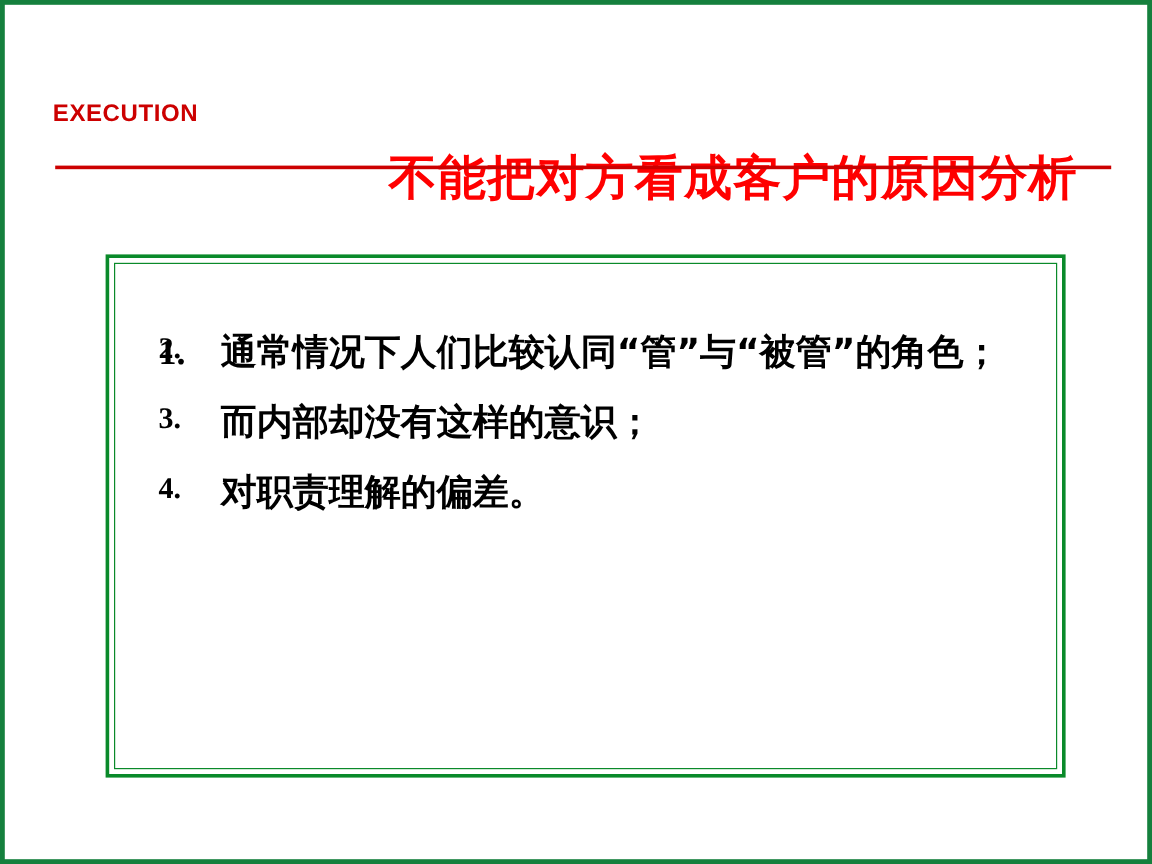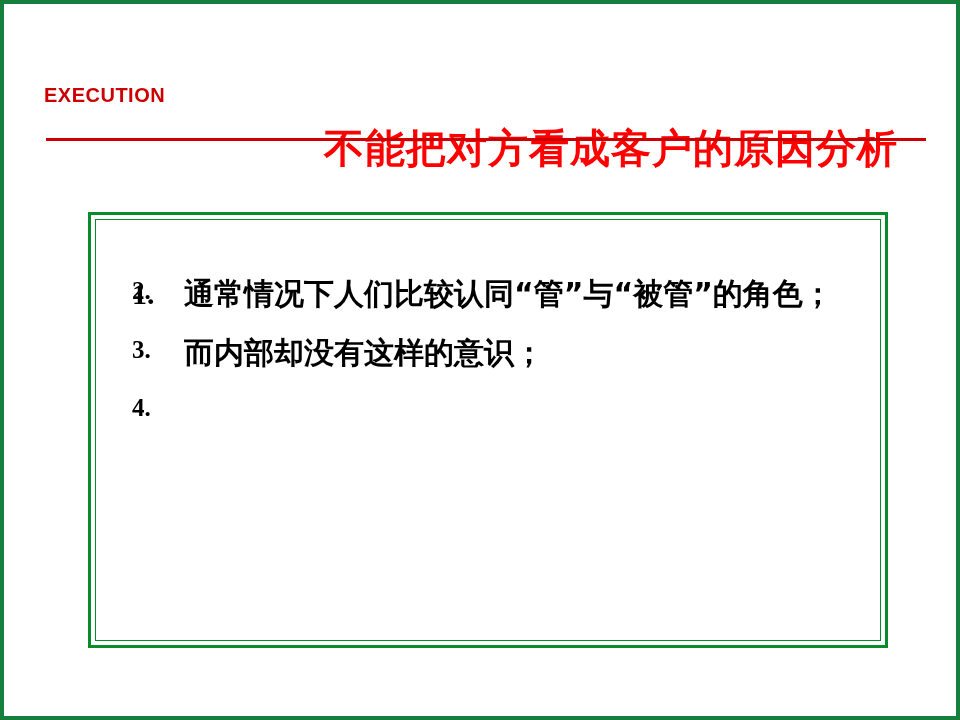--- a/index.html
+++ b/index.html
@@ -126,18 +126,19 @@
         <li class="size-md">
           <span class="num">2.</span>
           <span class="txt">通常情况下人们比较认同“管”与“被管”的角色；</span>
         </li>
         <li class="size-md">
           <span class="num">3.</span>
           <span class="txt">而内部却没有这样的意识；</span>
         </li>
         <li class="size-md">
           <span class="num">4.</span>
+          <span class="txt">对职责理解的偏差。</span>
         </li>
       </ol>
     </div>
   </div>
 
 </div>
 
 </body></html>

